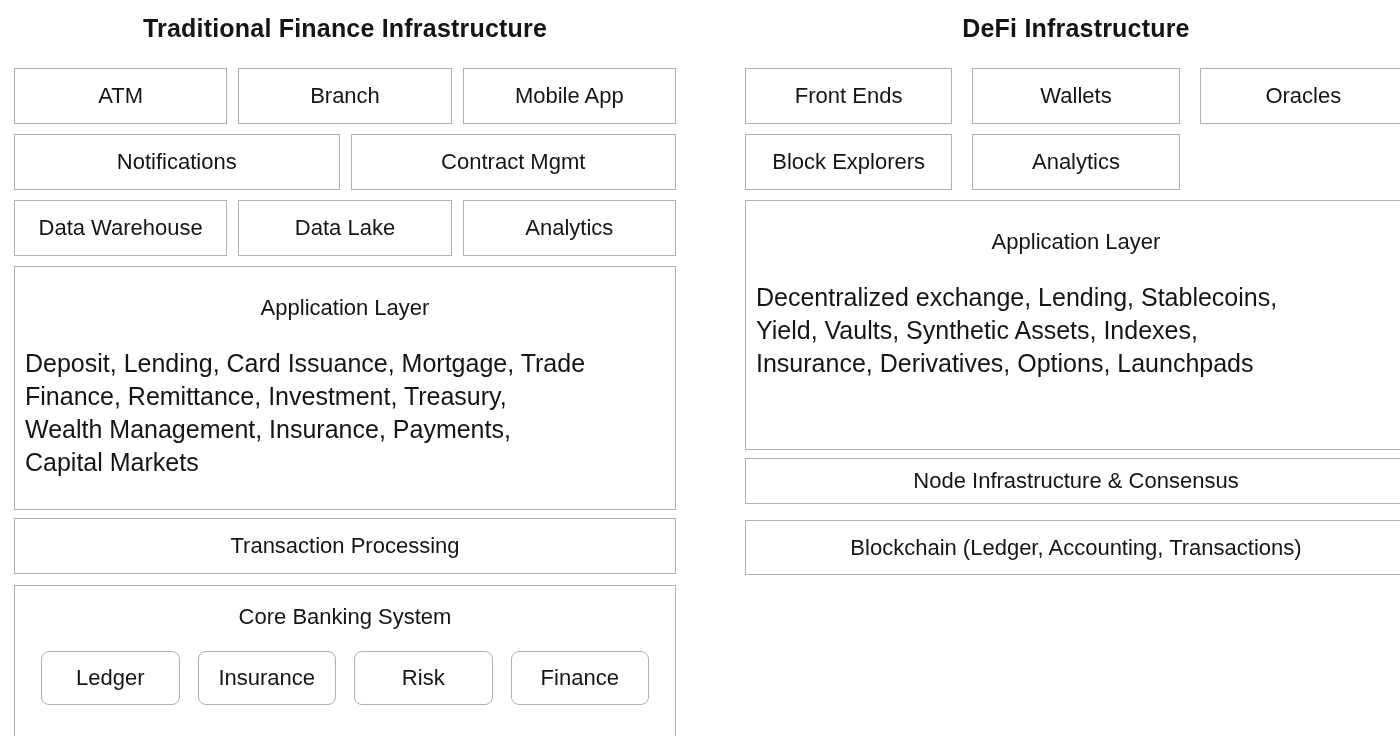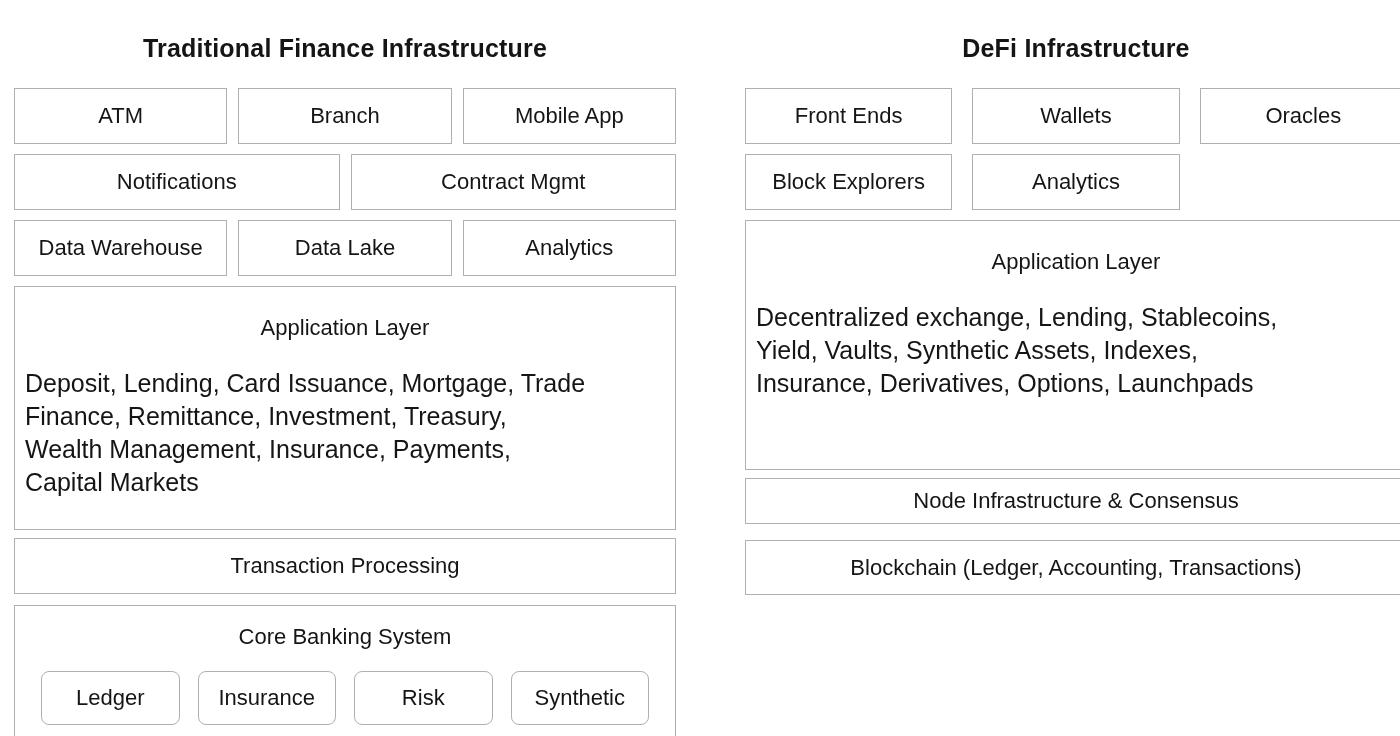--- a/index.html
+++ b/index.html
@@ -4,21 +4,21 @@
 <style>
   * { margin: 0; padding: 0; box-sizing: border-box; }
   html, body { background: #ffffff; }
   body {
     width: 1400px; height: 736px;
     font-family: "Liberation Sans", "DejaVu Sans", sans-serif;
     color: #151515;
     position: relative;
     overflow: hidden;
   }
-  .canvas { position: absolute; inset: 0; margin-top: 20px; }
+  .canvas { position: absolute; inset: 0; }
 
   .column { position: absolute; top: 0; width: 662px; --g: 11px; }
   .column.left  { left: 14px; }
   .column.right { left: 745px; --g: 20px; }
 
   .col-title {
     font-size: 25px; font-weight: bold; text-align: center;
     margin: 13px 0 25px 0; line-height: 30px; letter-spacing: 0.2px;
   }
 
@@ -92,21 +92,21 @@
     </div>
 
     <div class="box h56 bar">Transaction Processing</div>
 
     <div class="core">
       <div class="layer-title">Core Banking System</div>
       <div class="core-inner">
         <div class="box">Ledger</div>
         <div class="box">Insurance</div>
         <div class="box">Risk</div>
-        <div class="box">Synthetic</div>
+        <div class="box">Finance</div>
       </div>
     </div>
   </section>
 
   <section class="column right">
     <h1 class="col-title">DeFi Infrastructure</h1>
 
     <div class="row">
       <div class="box h56">Front Ends</div>
       <div class="box h56">Wallets</div>

